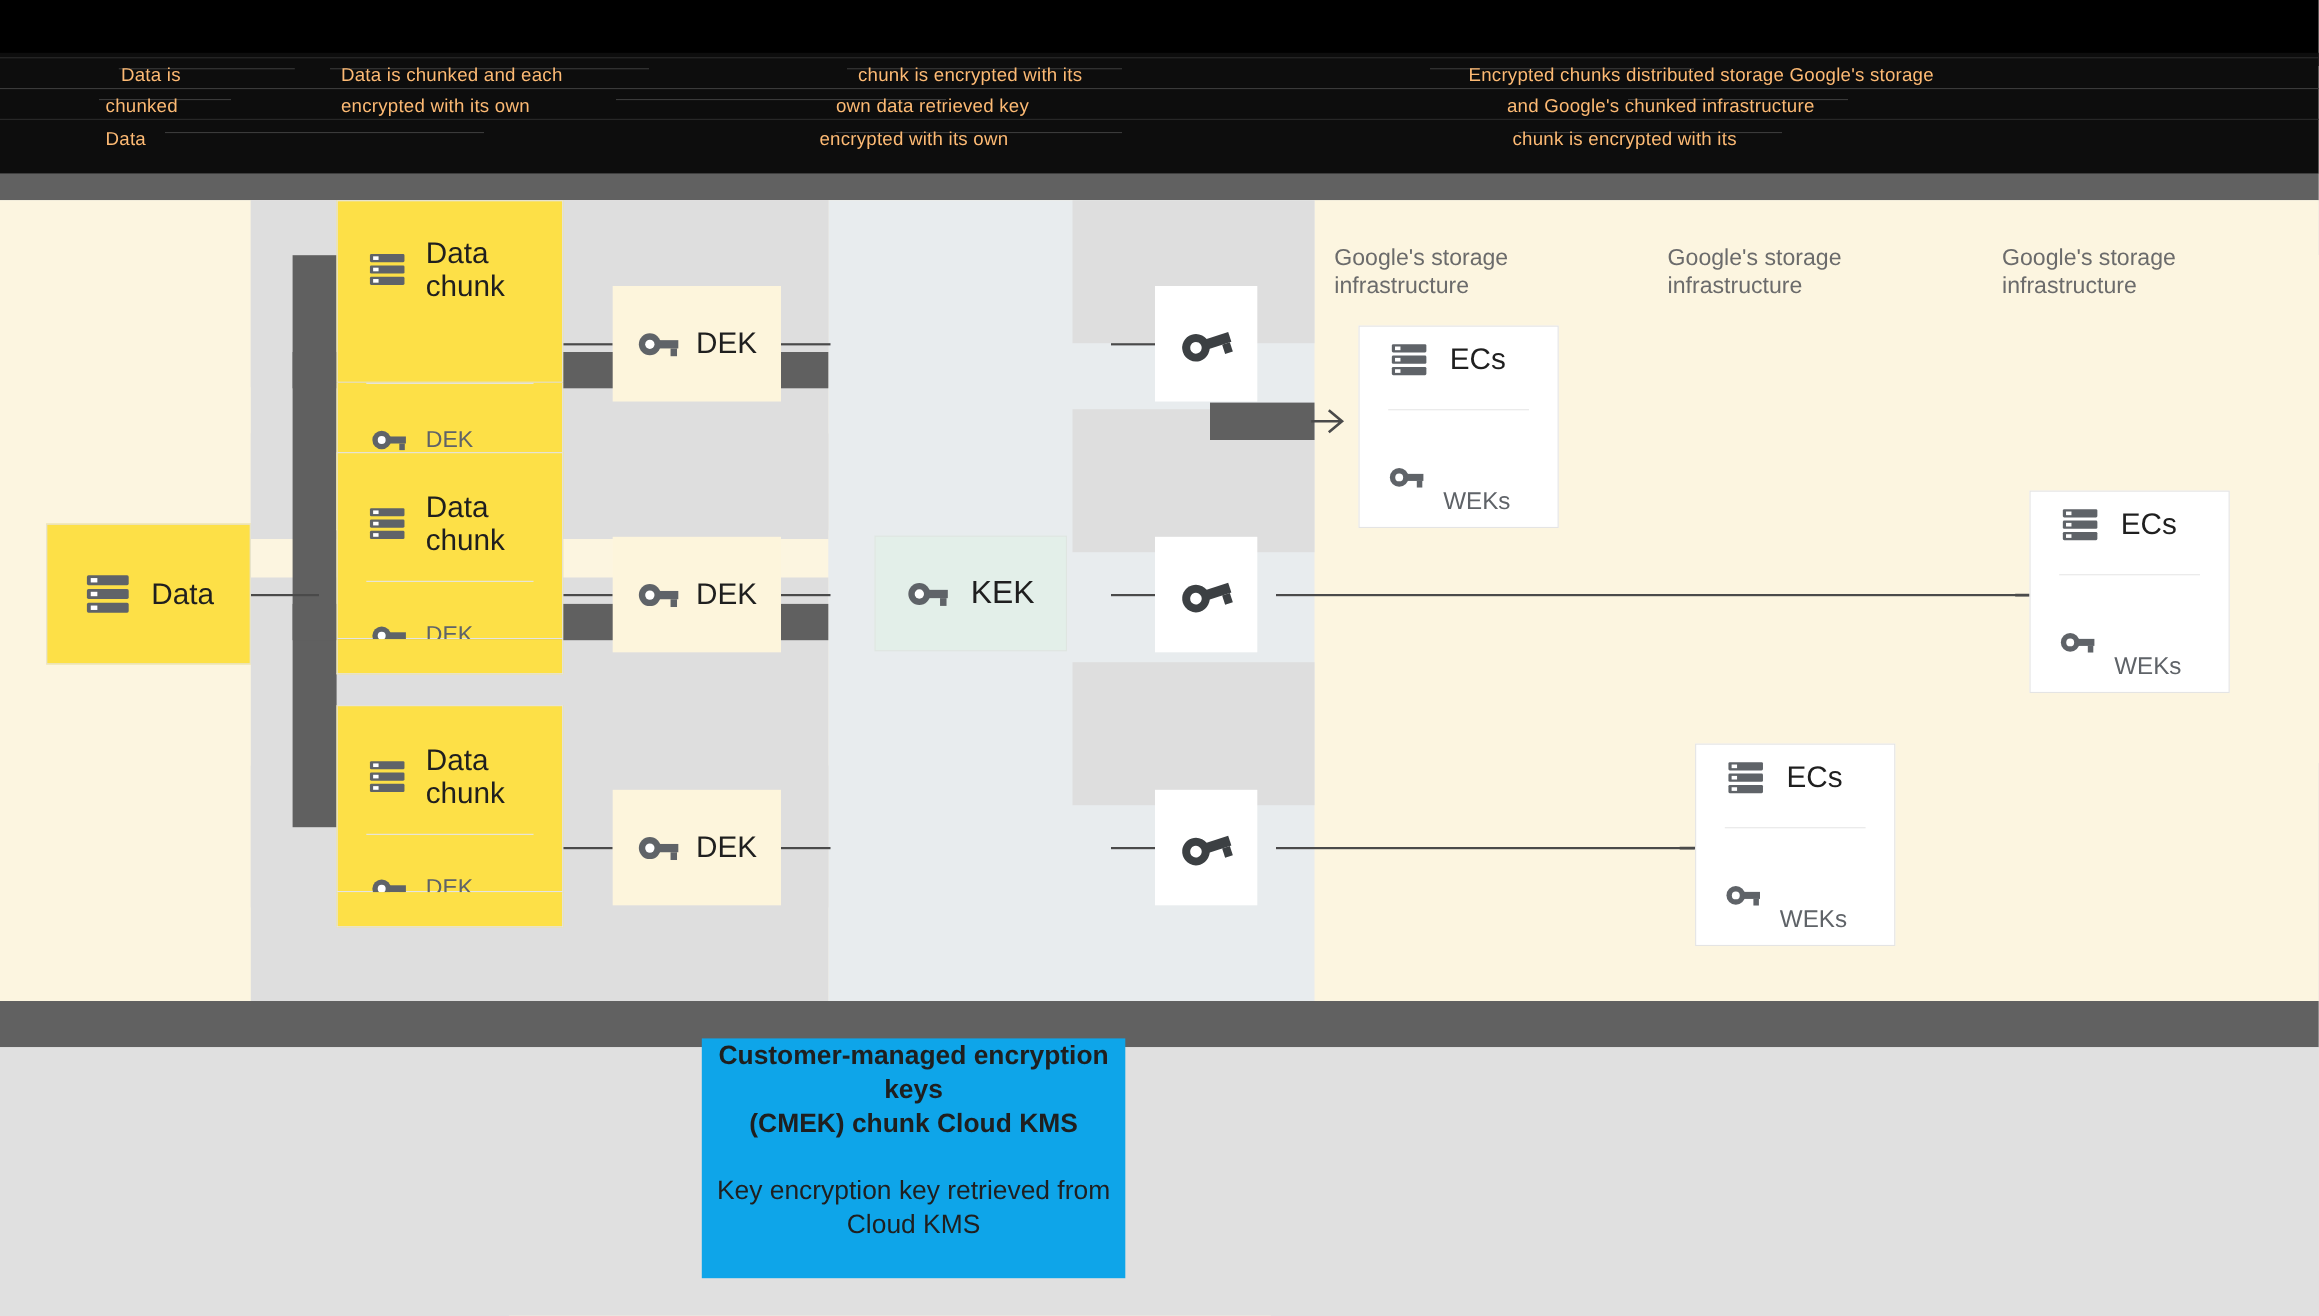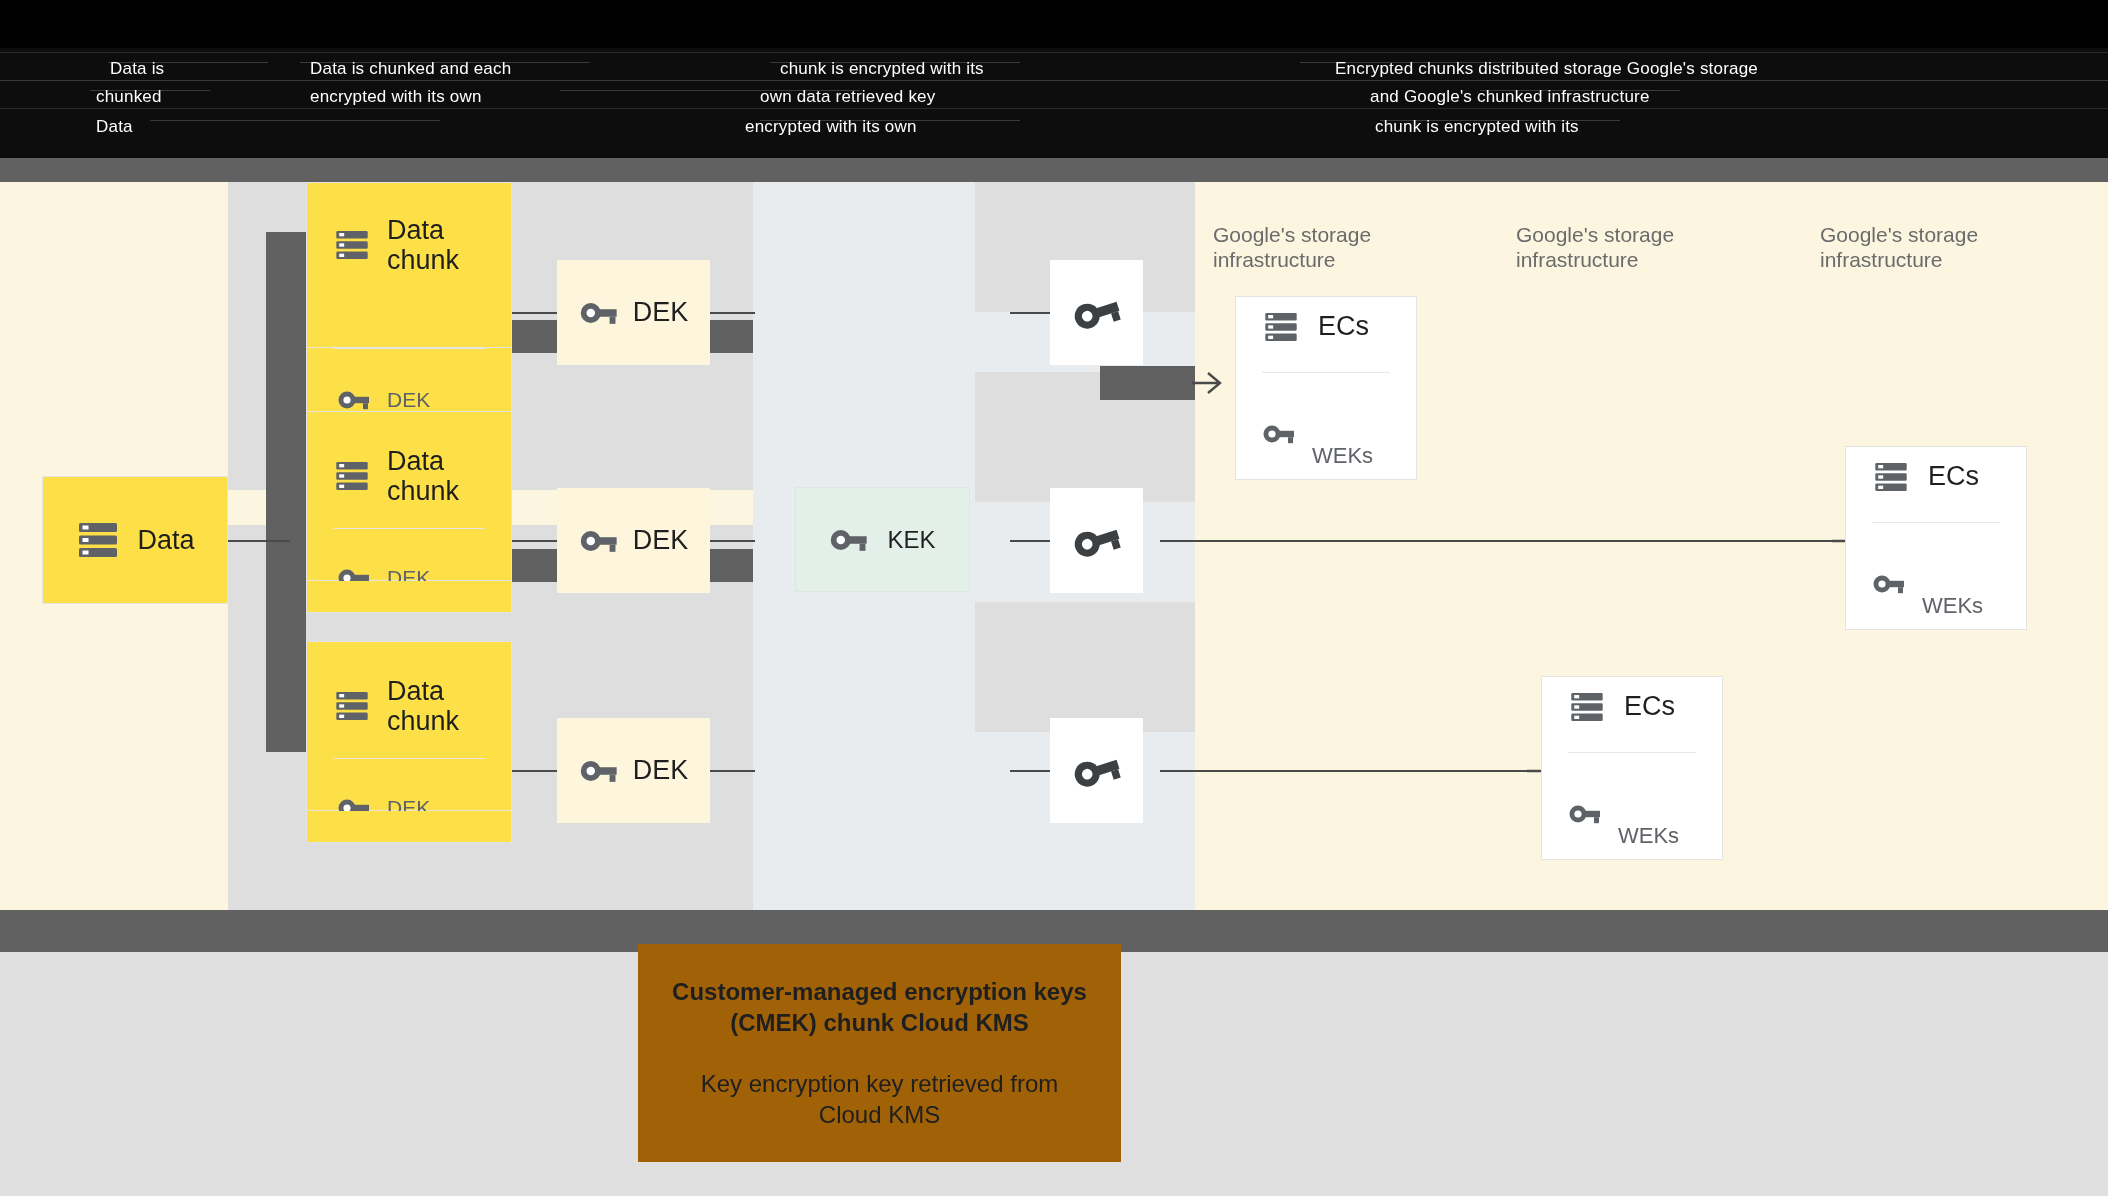--- a/index.html
+++ b/index.html
@@ -7,21 +7,21 @@
     width:2108px;height:1196px;overflow:hidden;
     background:#e0e0e0;
     font-family:"Liberation Sans","DejaVu Sans",sans-serif;
     -webkit-font-smoothing:antialiased;
   }
   .stage{position:relative;width:2108px;height:1196px;}
 
   
   .topbar{position:absolute;left:0;top:0;width:2108px;height:60px;background:#000;}
   .headerband{position:absolute;left:0;top:48px;width:2108px;height:110px;background:#0d0d0d;}
-  .hdr-text{position:absolute;color:#ffffff;font-size:17px;line-height:22px;white-space:pre;letter-spacing:.2px;}
+  .hdr-text{position:absolute;color:#fdba74;font-size:17px;line-height:22px;white-space:pre;letter-spacing:.2px;}
   .hdr-rule{position:absolute;background:#2b2b2b;height:1px;}
   .hdr-rule.lt{background:#3a3a3a;}
   .greystrip{position:absolute;left:0;top:158px;width:2108px;height:24px;background:#616161;}
 
   
   .diagram{position:absolute;left:0;top:182px;width:2108px;height:728px;background:#fcf5e0;}
   .col-mid{position:absolute;left:753px;top:0;width:442px;height:728px;background:#e8ecee;}
 
   
   .greyswath{position:absolute;background:#dedede;}
@@ -48,21 +48,21 @@
   .keyi-lg{width:40px;height:40px;flex:0 0 40px;display:block;}
   .keyi-xl{width:50px;height:50px;flex:0 0 50px;display:block;}
 
   
   .dekbox{position:absolute;background:#fdf5dc;display:flex;align-items:center;justify-content:center;gap:14px;}
   .dekbox .lbl{font-size:27px;color:#1f1f1f;}
 
   
   .kekbox{position:absolute;background:#e3efe9;border:1px solid #dfe5e1;box-sizing:border-box;
           display:flex;align-items:center;justify-content:center;gap:18px;}
-  .kekbox .lbl{font-size:24px;color:#1f1f1f;}
+  .kekbox .lbl{font-size:29px;color:#1f1f1f;}
 
   
   .keybox{position:absolute;background:#ffffff;display:flex;align-items:center;justify-content:center;}
 
   
   .seclabel{position:absolute;font-size:21px;line-height:25px;color:#6b6b6b;white-space:pre-line;}
 
   
   .ecs{position:absolute;background:#fff;border:1px solid #e4e4e4;box-sizing:border-box;
        display:flex;flex-direction:column;justify-content:center;padding:0 26px;}
@@ -71,22 +71,22 @@
   .ecs .hr{height:1px;background:#e6e6e6;margin:26px 0;}
   .ecs .bot{display:flex;align-items:center;gap:16px;}
   .ecs .sub{font-size:22px;color:#5f6368;margin-top:44px;}
 
   
   .arrow{position:absolute;}
 
   
   .botbar{position:absolute;left:0;top:910px;width:2108px;height:42px;background:#616161;}
   .botarea{position:absolute;left:0;top:952px;width:2108px;height:244px;background:#e0e0e0;}
-  .caption{position:absolute;left:638px;top:944px;width:483px;height:218px;background:#a16207;
-           display:flex;flex-direction:column;align-items:center;justify-content:center;text-align:center;}
+  .caption{position:absolute;left:638px;top:944px;width:385px;height:218px;background:#0ea5e9;
+           display:flex;flex-direction:column;align-items:center;justify-content:flex-start;text-align:center;}
   .cap-b{font-weight:bold;font-size:24px;line-height:31px;color:#1f1f1f;}
   .cap-n{font-size:24px;line-height:31px;color:#1f1f1f;margin-top:30px;}
 </style>
 </head>
 <body>
 
 <div class="stage">
 
   <div class="topbar"></div>
   <div class="headerband">

